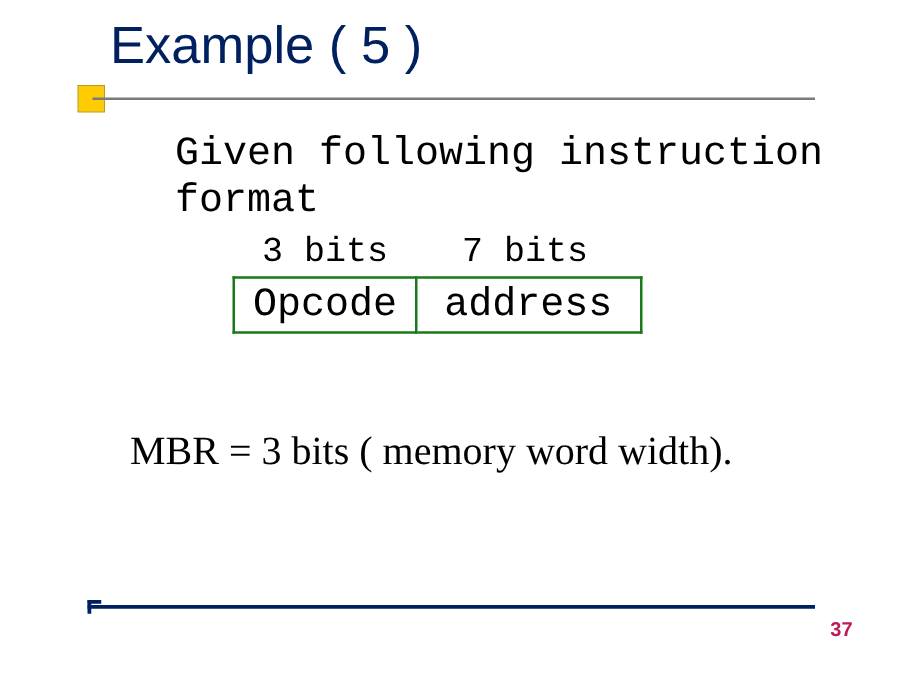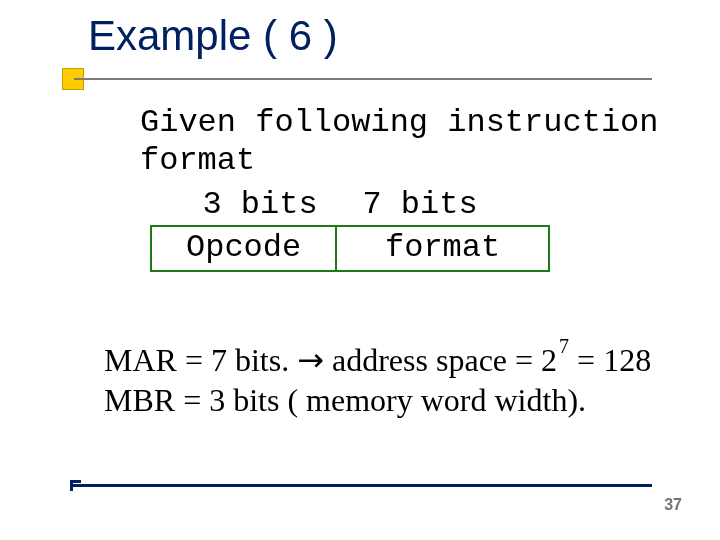--- a/index.html
+++ b/index.html
@@ -52,32 +52,32 @@
     line-height: 1.18;
     font-family: Liberation Mono, monospace;
   }
   .format-block {
     margin-top: 6px;
     text-align: center;
     width: 400px;
     margin-left: 10px;
   }
   .bits-row {
-    font-size: 32px;
+    font-size: 28px;
   }
   .bits-3 { display: inline-block; width: 140px; text-align: center; }
   .bits-7 { display: inline-block; width: 180px; text-align: center; }
   .fields-table {
     margin: 2px auto 0 auto;
     border-collapse: collapse;
   }
   .fields-table td {
     border: 2px solid #1a7a1a;
     font-size: 32px;
-    padding: 2px 34px;
+    padding: 2px 14px;
     text-align: center;
     line-height: 1.2;
   }
   .fields-table td.opcode { width: 110px; }
   .fields-table td.addr   { width: 150px; }
   .calc {
     position: absolute;
     left: 104px;
     top: 340px;
     width: 560px;
@@ -110,54 +110,51 @@
     border-top: 3px solid #002060;
     border-left: 3px solid #002060;
   }
   .page-num {
     position: absolute;
     right: 38px;
     bottom: 26px;
     font-family: Arial, Helvetica, sans-serif;
     font-size: 16px;
     font-weight: bold;
-    color: #737373;
+    color: #be185d;
   }
 </style>
 </head>
 <body>
 
 <div class="slide">
 
-  <div class="title-row">Example ( 6 )</div>
+  <div class="title-row">Example ( 5 )</div>
   <div class="accent-square"></div>
   <div class="hr-top"></div>
 
   <div class="body">
     <div>Given following instruction format</div>
 
     <div class="format-block">
       <div class="bits-row">
         <span class="bits-3">3 bits</span><span class="bits-7">7 bits</span>
       </div>
       <table class="fields-table">
         <tbody>
             <tr>
           <td class="opcode">Opcode</td>
-          <td class="addr">format</td>
+          <td class="addr">address</td>
         </tr>
       </tbody>
         </table>
     </div>
   </div>
 
   <div class="calc">
-    <div>
-      <span>MAR = 7 bits. </span><span class="arrow">→</span><span> address space = 2</span><span class="sup">7</span><span>  = 128</span>
-    </div>
     <div>MBR = 3 bits ( memory word width).</div>
   </div>
 
   <div class="notch"></div>
   <div class="hr-bottom"></div>
   <div class="page-num">37</div>
 
 </div>
 
 </body></html>

